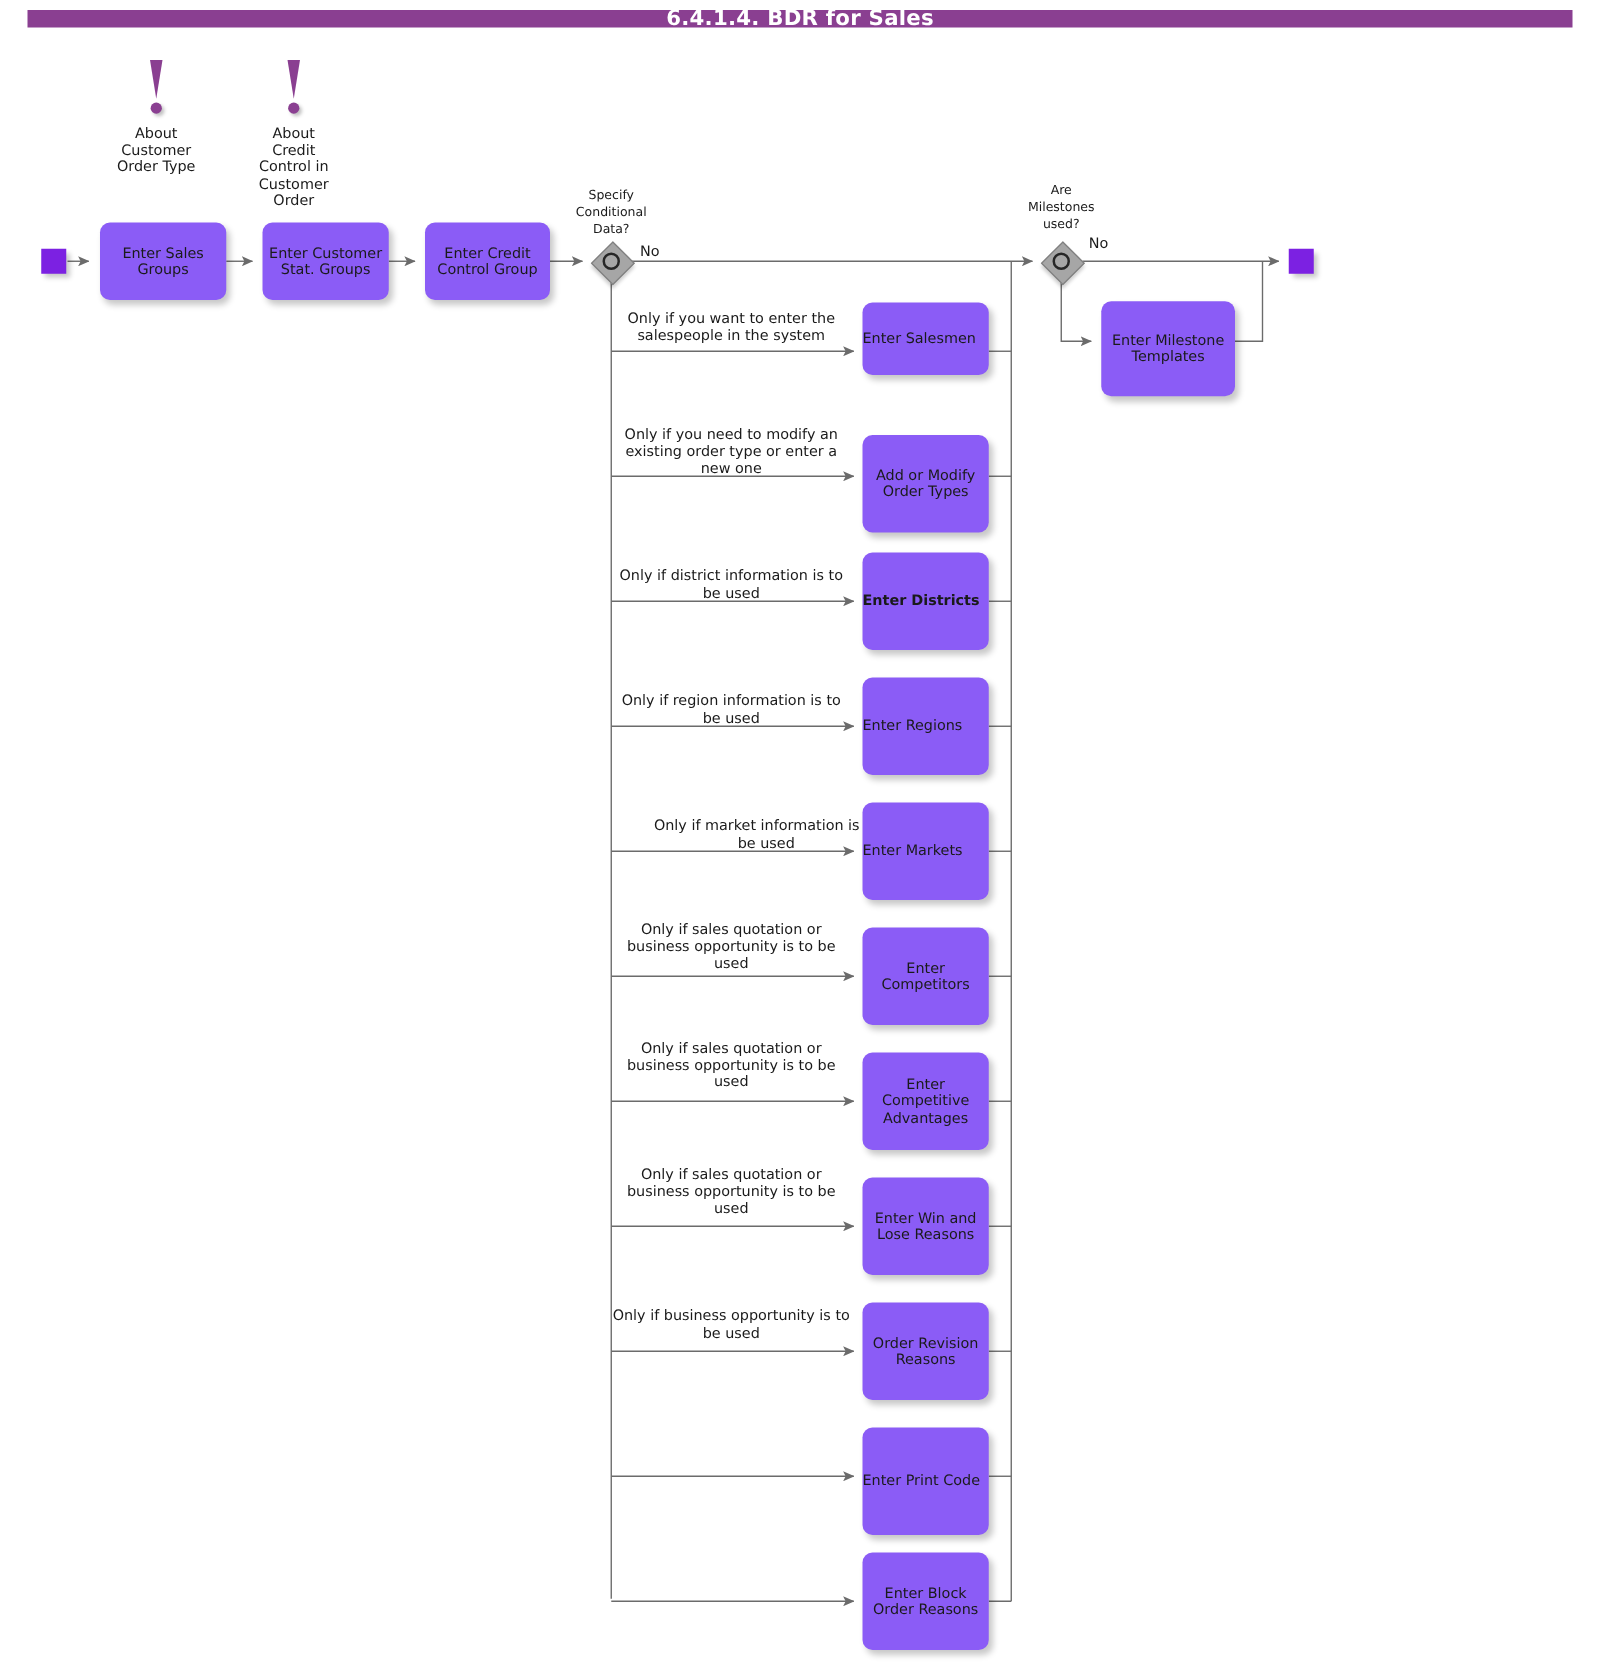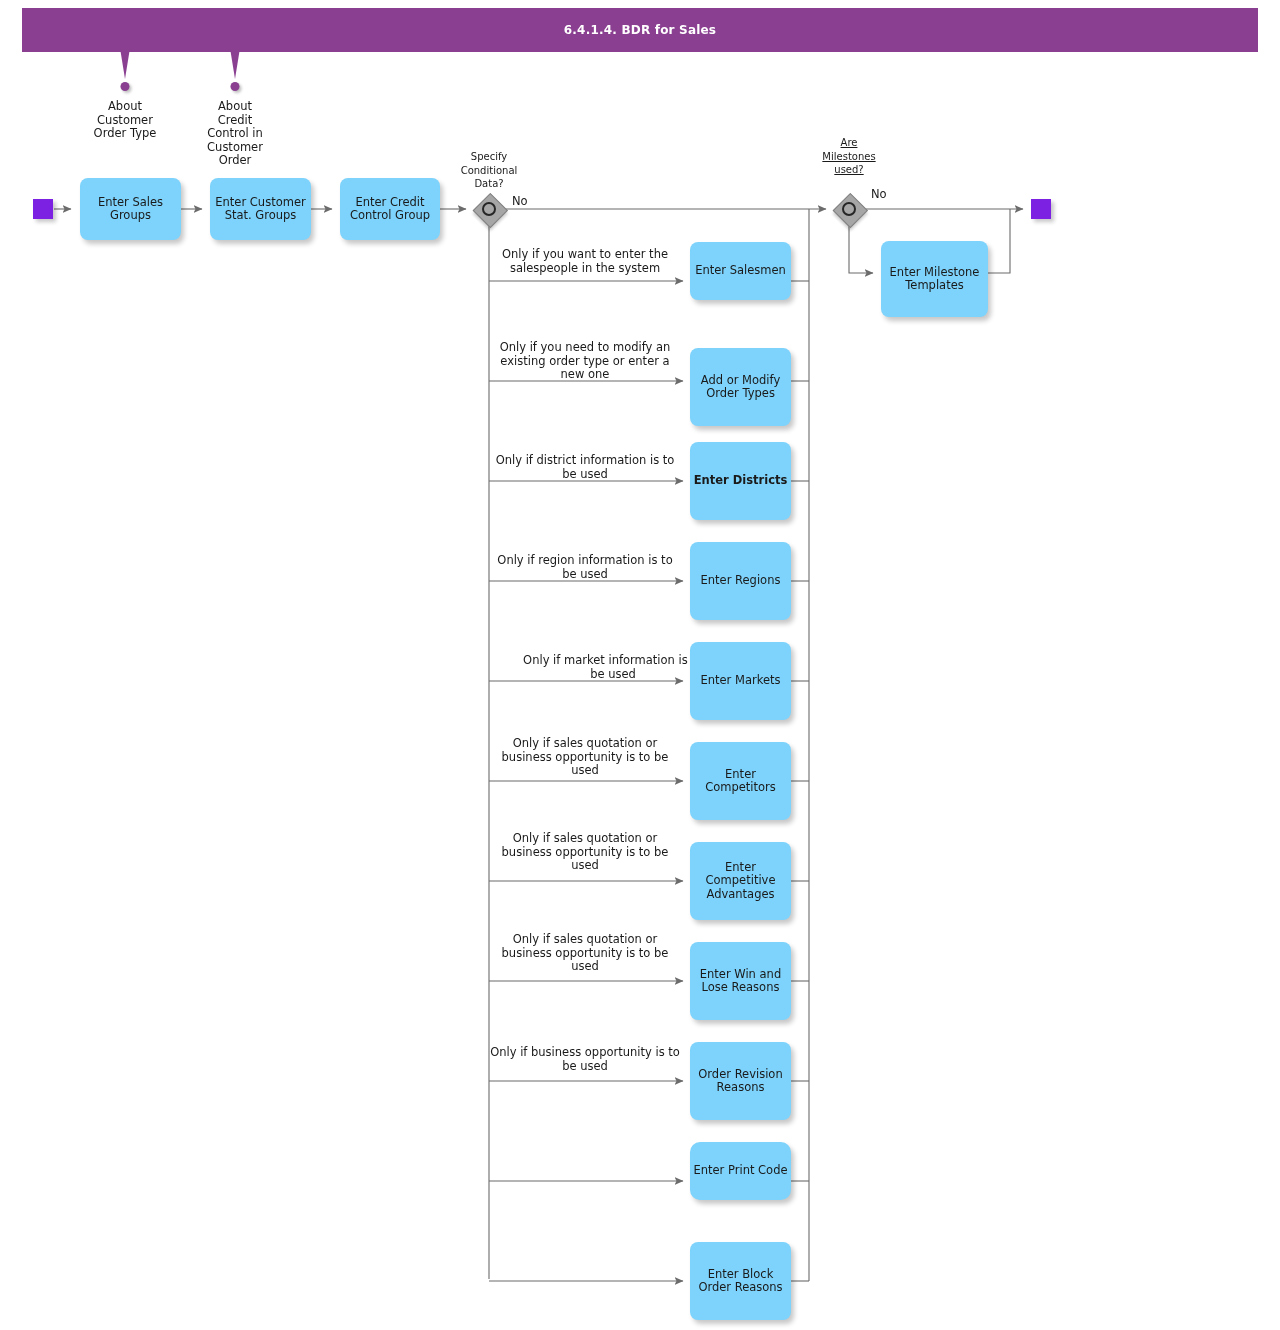--- a/index.html
+++ b/index.html
@@ -4,41 +4,41 @@
 <style>
   html,body{margin:0;padding:0;background:#ffffff;}
   body{
     font-family:"DejaVu Sans", sans-serif;
     width:1280px;height:1330px;position:relative;overflow:hidden;
   }
   #canvas{position:absolute;left:0;top:0;width:1280px;height:1330px;}
 
   
   .titlebar{
-    position:absolute;left:22px;top:8px;width:1236px;height:44px;
+    position:absolute;left:22px;top:8px;width:1236px;height:14px;
     background:#8a3f91;color:#ffffff;
-    font-size:12px;font-weight:bold;
+    font-size:17px;font-weight:bold;
     display:flex;align-items:center;justify-content:center;
     letter-spacing:.2px;
   }
 
   
   svg.wires{position:absolute;left:0;top:0;width:1280px;height:1330px;}
 
   
   .task{
     position:absolute;
-    background:#7dd3fc;
+    background:#8b5cf6;
     border-radius:8px;
     box-shadow:3px 4px 5px rgba(0,0,0,.22);
     color:#1a1a1a;
     font-size:11.5px;
     line-height:13.5px;
     text-align:center;
-    display:flex;align-items:center;justify-content:center;
+    display:flex;align-items:center;
     padding:0 0;
     box-sizing:border-box;
   }
 
   
   .terminal{
     position:absolute;width:20px;height:20px;
     background:#7c21e2;
     box-shadow:3px 3px 4px rgba(0,0,0,.22);
   }
@@ -194,21 +194,21 @@
 
   <div class="gw-label" style="left:444px;top:150px;width:90px;white-space:pre-line;">Specify
 Conditional
 Data?</div>
   <div class="gateway" style="left:473px;top:193px;">
     <div class="dia"></div>
     <div class="ring"></div>
   </div>
   <div class="flow-label" style="left:512px;top:195px;">No</div>
 
-  <div class="gw-label" style="left:804px;top:136px;width:90px;white-space:pre-line;text-decoration:underline;">Are
+  <div class="gw-label" style="left:804px;top:146px;width:90px;white-space:pre-line;">Are
 Milestones
 used?</div>
   <div class="gateway" style="left:833px;top:193px;">
     <div class="dia"></div>
     <div class="ring"></div>
   </div>
   <div class="flow-label" style="left:871px;top:188px;">No</div>
 
   <div class="task" style="left:881px;top:241px;width:107px;height:76px;">
     <span>Enter Milestone Templates</span>
@@ -253,21 +253,21 @@
   <div class="task" style="left:690px;top:942px;width:101px;height:78px;">
     <span>Enter Win and Lose Reasons</span>
   </div>
 
   <div class="cond" style="left:490px;top:1046px;width:190px;">Only if business opportunity is to be used</div>
   <div class="task" style="left:690px;top:1042px;width:101px;height:78px;">
     <span>Order Revision Reasons</span>
   </div>
 
   <div class="cond" style="left:490px;top:1146px;width:190px;"></div>
-  <div class="task" style="left:690px;top:1142px;width:101px;height:58px;border-radius:10px;">
+  <div class="task" style="left:690px;top:1142px;width:101px;height:86px;">
     <span>Enter Print Code</span>
   </div>
 
   <div class="cond" style="left:490px;top:1246px;width:190px;"></div>
   <div class="task" style="left:690px;top:1242px;width:101px;height:78px;">
     <span>Enter Block Order Reasons</span>
   </div>
 
 </div>
 

